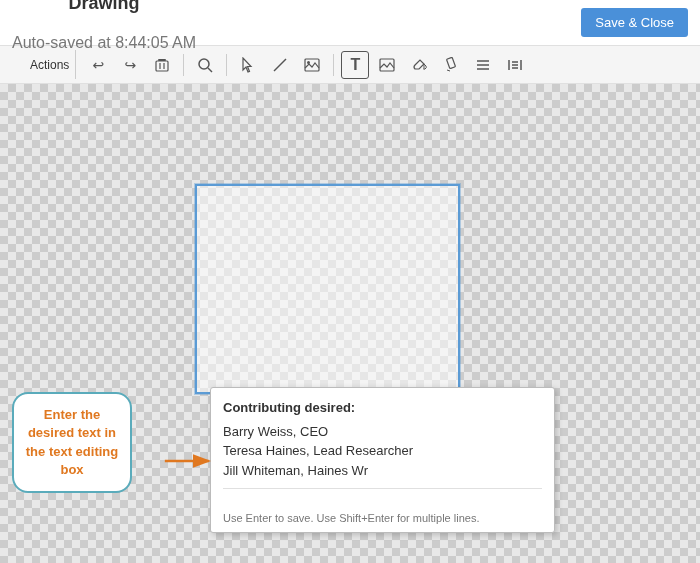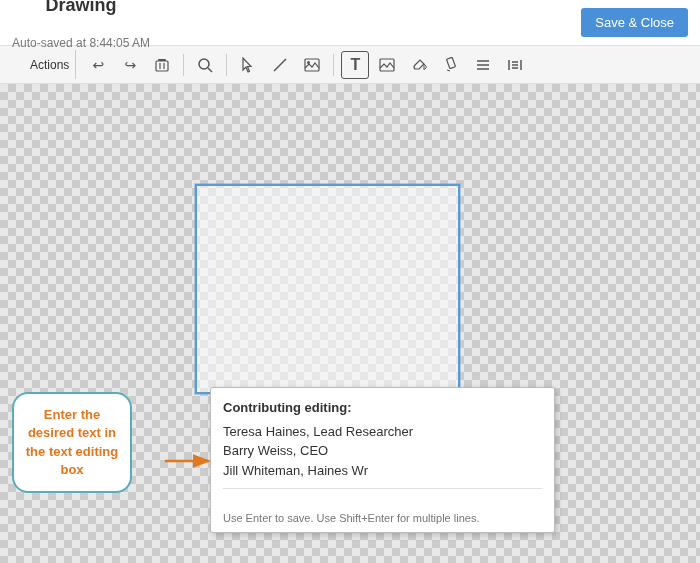--- a/index.html
+++ b/index.html
@@ -19,21 +19,21 @@
       align-items: center;
       gap: 20px;
       flex-direction: column;
     }
     #app-title {
       font-size: 18px;
       font-weight: bold;
       color: #333;
     }
     #autosave {
-      font-size: 12px;
+      font-size: 16px;
       color: #777;
     }
     #save-close-btn {
       background: #4a90d9;
       color: #fff;
       border: none;
       border-radius: 3px;
       padding: 7px 14px;
       font-size: 13px;
       cursor: pointer;
@@ -261,23 +261,23 @@
   </button>
 </div>
 
 <div id="canvas-area">
   <div id="canvas-bg"></div>
 
   <div id="selection-rect"></div>
 
   <div id="text-box-popup">
     <div id="text-box-content">
-      <div id="text-box-title">Contributing editing:</div>
+      <div id="text-box-title">Contributing desired:</div>
+      <div>Barry Weiss, CEO</div>
       <div>Teresa Haines, Lead Researcher</div>
-      <div>Barry Weiss, CEO</div>
       <div>Jill Whiteman, Haines Wr</div>
     </div>
     <div id="text-box-hint">Use Enter to save. Use Shift+Enter for multiple lines.</div>
   </div>
 
   <div id="tooltip-bubble">
     <span>Enter the desired text in the text editing box</span>
   </div>
 
   <svg id="arrow" viewBox="0 0 60 28" xmlns="http://www.w3.org/2000/svg">

